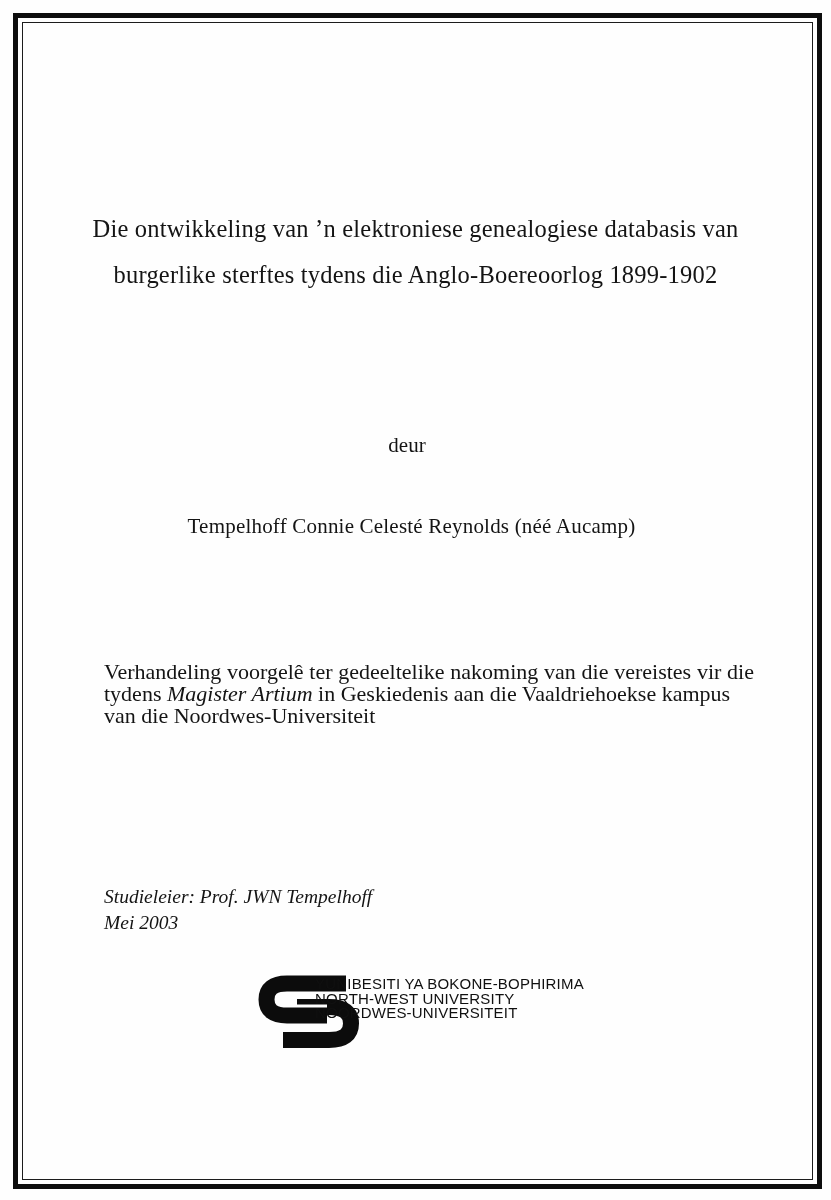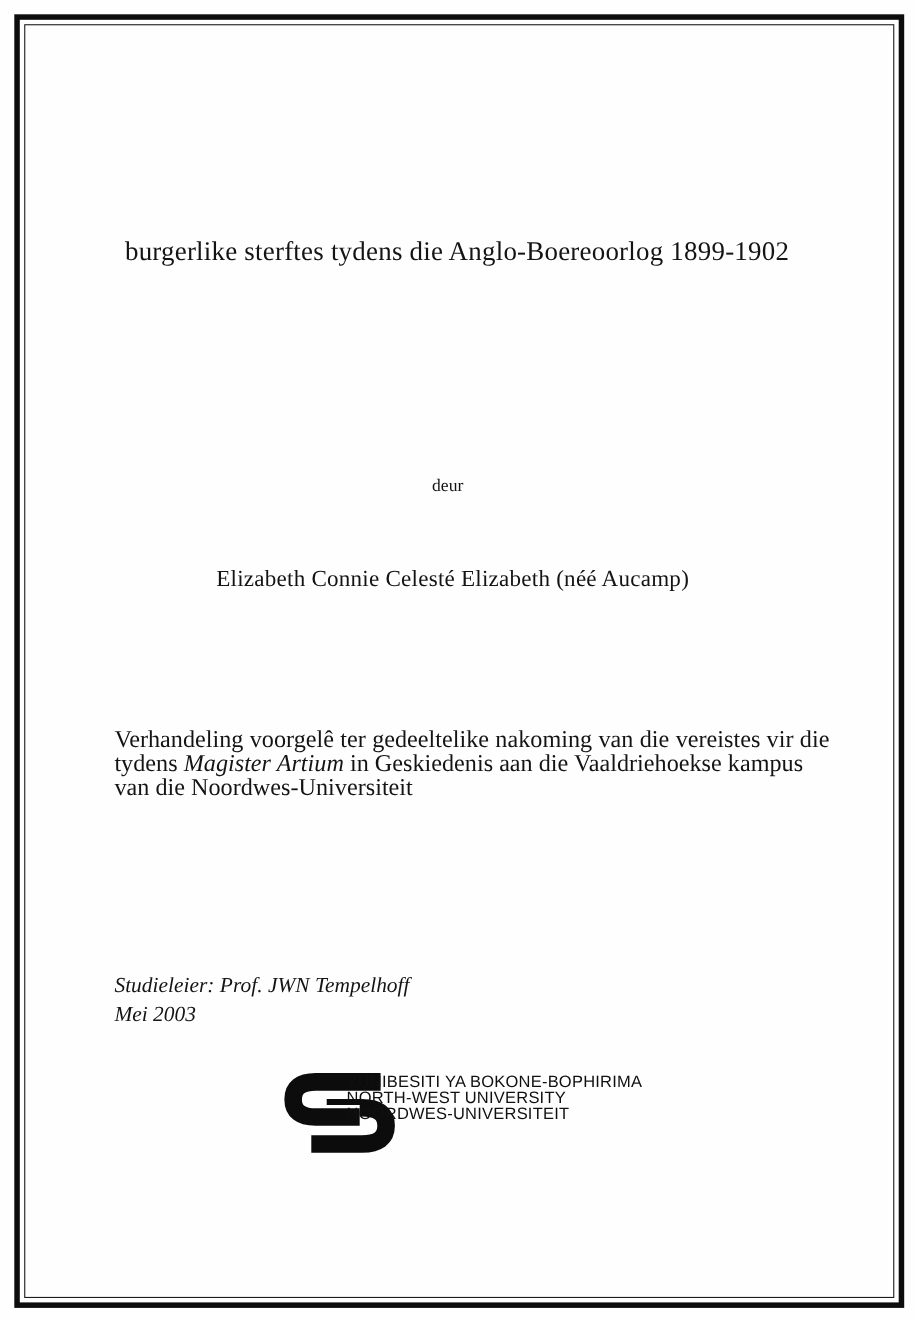--- a/index.html
+++ b/index.html
@@ -25,21 +25,21 @@
   .title-block{
     position:absolute;left:60px;right:60px;top:206px;
     text-align:center;
     font-size:24.5px;
     line-height:46px;
     letter-spacing:0.2px;
   }
   .byline{
     position:absolute;left:0;right:17px;top:433px;
     text-align:center;
-    font-size:16px;
+    font-size:21px;
   }
   .author{
     position:absolute;left:0;right:8px;top:514px;
     text-align:center;
     font-size:21px;
     letter-spacing:0.2px;
   }
   .submission{
     position:absolute;left:104px;top:661px;width:650px;
     font-size:22px;
@@ -74,26 +74,27 @@
 </style>
 </head>
 <body>
 
 <div class="page">
 
   <div class="frame-outer"></div>
   <div class="frame-inner"></div>
 
   <div class="title-block">
+    <div>Die ontwikkeling van ’n elektroniese genealogiese databasis van</div>
     <div>burgerlike sterftes tydens die Anglo-Boereoorlog 1899-1902</div>
   </div>
 
   <div class="byline">deur</div>
 
-  <div class="author">Elizabeth Connie Celesté Elizabeth (néé Aucamp)</div>
+  <div class="author">Tempelhoff Connie Celesté Reynolds (néé Aucamp)</div>
 
   <div class="submission">
     <div class="justified">Verhandeling voorgelê ter gedeeltelike nakoming van die vereistes vir die</div>
     <div><span>tydens </span><span class="italic">Magister Artium</span><span> in Geskiedenis aan die Vaaldriehoekse kampus</span></div>
     <div>van die Noordwes-Universiteit</div>
   </div>
 
   <div class="supervisor-block">
     <div>Studieleier: Prof. JWN Tempelhoff</div>
     <div>Mei 2003</div>

